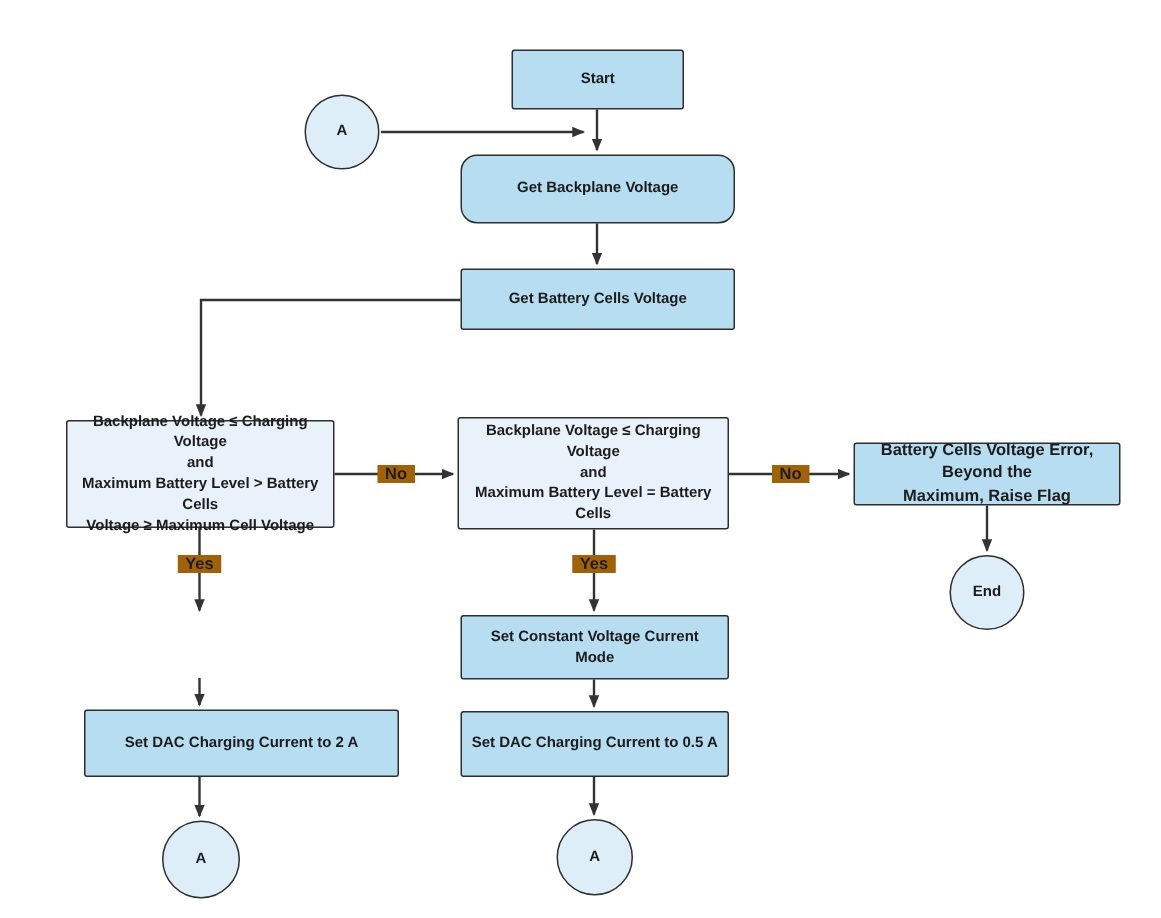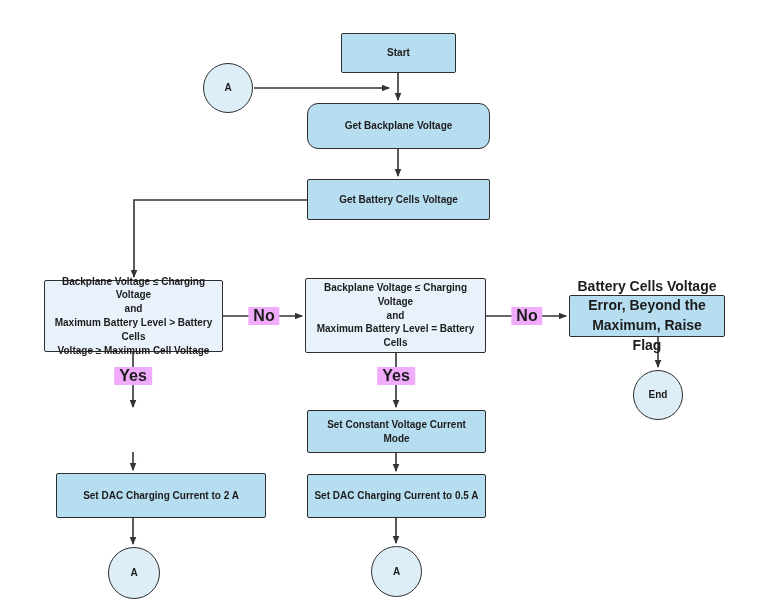--- a/index.html
+++ b/index.html
@@ -28,24 +28,24 @@
   .process{background:#b7ddf0;}
   .decision{background:#e9f2fa;}
   .terminal{
     border-radius:50%;
     background:#ddeef8;
     padding:0;
   }
   .edge-label{
     position:absolute;
     transform:translate(-50%,-50%);
-    background:#f0abfc;
+    background:#a16207;
     padding:0 5px;
     font-weight:bold;
-    font-size:16px;
+    font-size:11px;
     color:#1c1c1c;
   }
 </style>
 </head>
 <body>
 
 <div class="canvas">
 
   <svg class="arrows" width="774" height="612" viewBox="0 0 774 612">
     <defs>
@@ -80,21 +80,21 @@
 
   <div class="node decision" style="left:44px;top:280px;width:179px;height:72px;font-size:10px;line-height:1.38;">Backplane Voltage ≤ Charging Voltage
 and
 Maximum Battery Level &gt; Battery Cells
 Voltage ≥ Maximum Cell Voltage</div>
 
   <div class="node decision" style="left:305px;top:278px;width:181px;height:75px;font-size:10px;line-height:1.38;">Backplane Voltage ≤ Charging Voltage
 and
 Maximum Battery Level = Battery Cells</div>
 
-  <div class="node process" style="left:569px;top:295px;width:156px;height:42px;font-size:14px;">Battery Cells Voltage Error, Beyond the
+  <div class="node process" style="left:569px;top:295px;width:178px;height:42px;font-size:11px;">Battery Cells Voltage Error, Beyond the
 Maximum, Raise Flag</div>
 
 
   <div class="node process" style="left:307px;top:410px;width:179px;height:43px;">Set Constant Voltage Current Mode</div>
 
   <div class="node process" style="left:44px;top:473px;width:210px;height:45px;margin-left:12px;">Set DAC Charging Current to 2 A</div>
 
   <div class="node process" style="left:307px;top:474px;width:179px;height:44px;text-align:center;">Set DAC Charging Current to 0.5 A</div>
 
   <div class="node terminal" style="left:108px;top:547px;width:52px;height:52px;">A</div>

